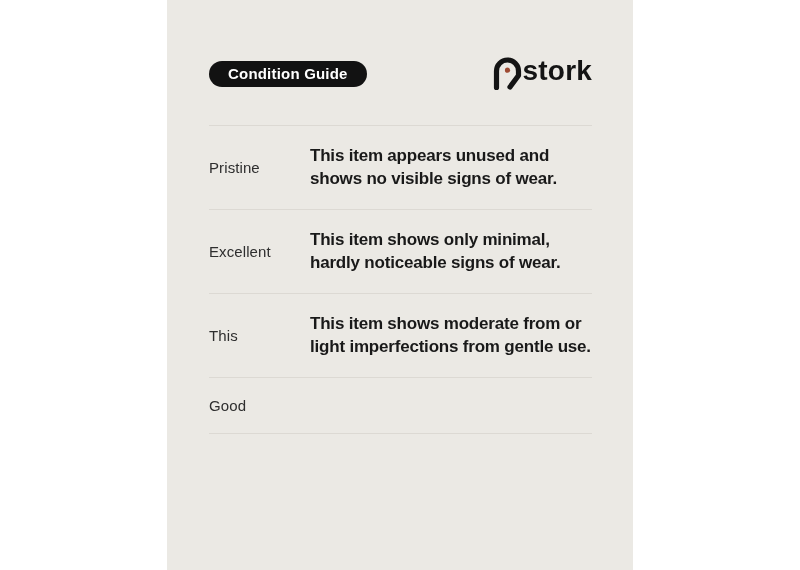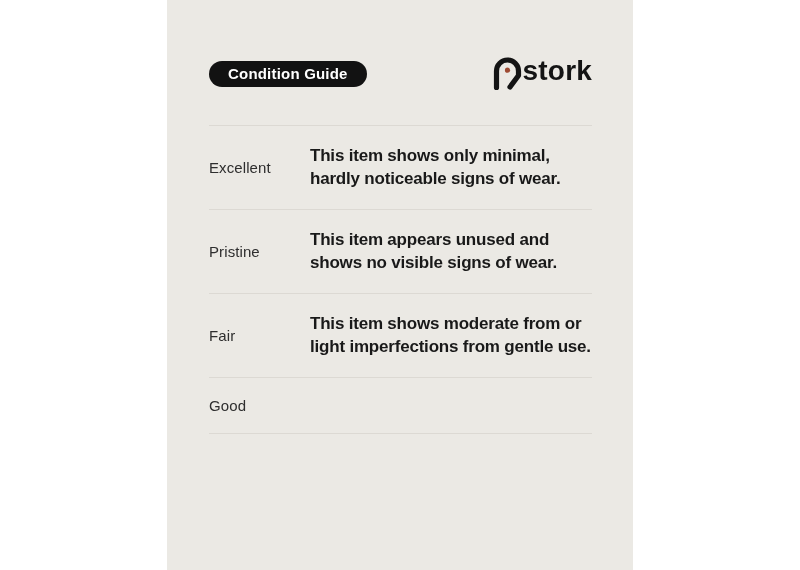--- a/index.html
+++ b/index.html
@@ -95,31 +95,31 @@
           <path d="M 4.5 30.5 V 14 A 11 11 0 0 1 26.5 14 V 18.5 L 18 30" stroke="#141414" stroke-width="5.2" fill="none" stroke-linecap="round" stroke-linejoin="round"></path>
           <circle cx="15.5" cy="13.2" r="2.6" fill="#9e4b33"></circle>
         </svg>
       </span>
       <span class="logo-text">stork</span>
     </div>
   </div>
 
   <div class="conditions">
   <div class="condition-row">
+    <div class="condition-label">Pristine</div>
+    <div class="condition-description">This item appears unused and shows no visible signs of wear.</div>
+  </div>
+
+  <div class="condition-row">
     <div class="condition-label">Excellent</div>
     <div class="condition-description">This item shows only minimal, hardly noticeable signs of wear.</div>
   </div>
 
   <div class="condition-row">
-    <div class="condition-label">Pristine</div>
-    <div class="condition-description">This item appears unused and shows no visible signs of wear.</div>
-  </div>
-
-  <div class="condition-row">
-    <div class="condition-label">Fair</div>
+    <div class="condition-label">This</div>
     <div class="condition-description">This item shows moderate from or light imperfections from gentle use.</div>
   </div>
 
   <div class="condition-row">
     <div class="condition-label">Good</div>
   </div>
 </div>
 </div>
 
 </body></html>

